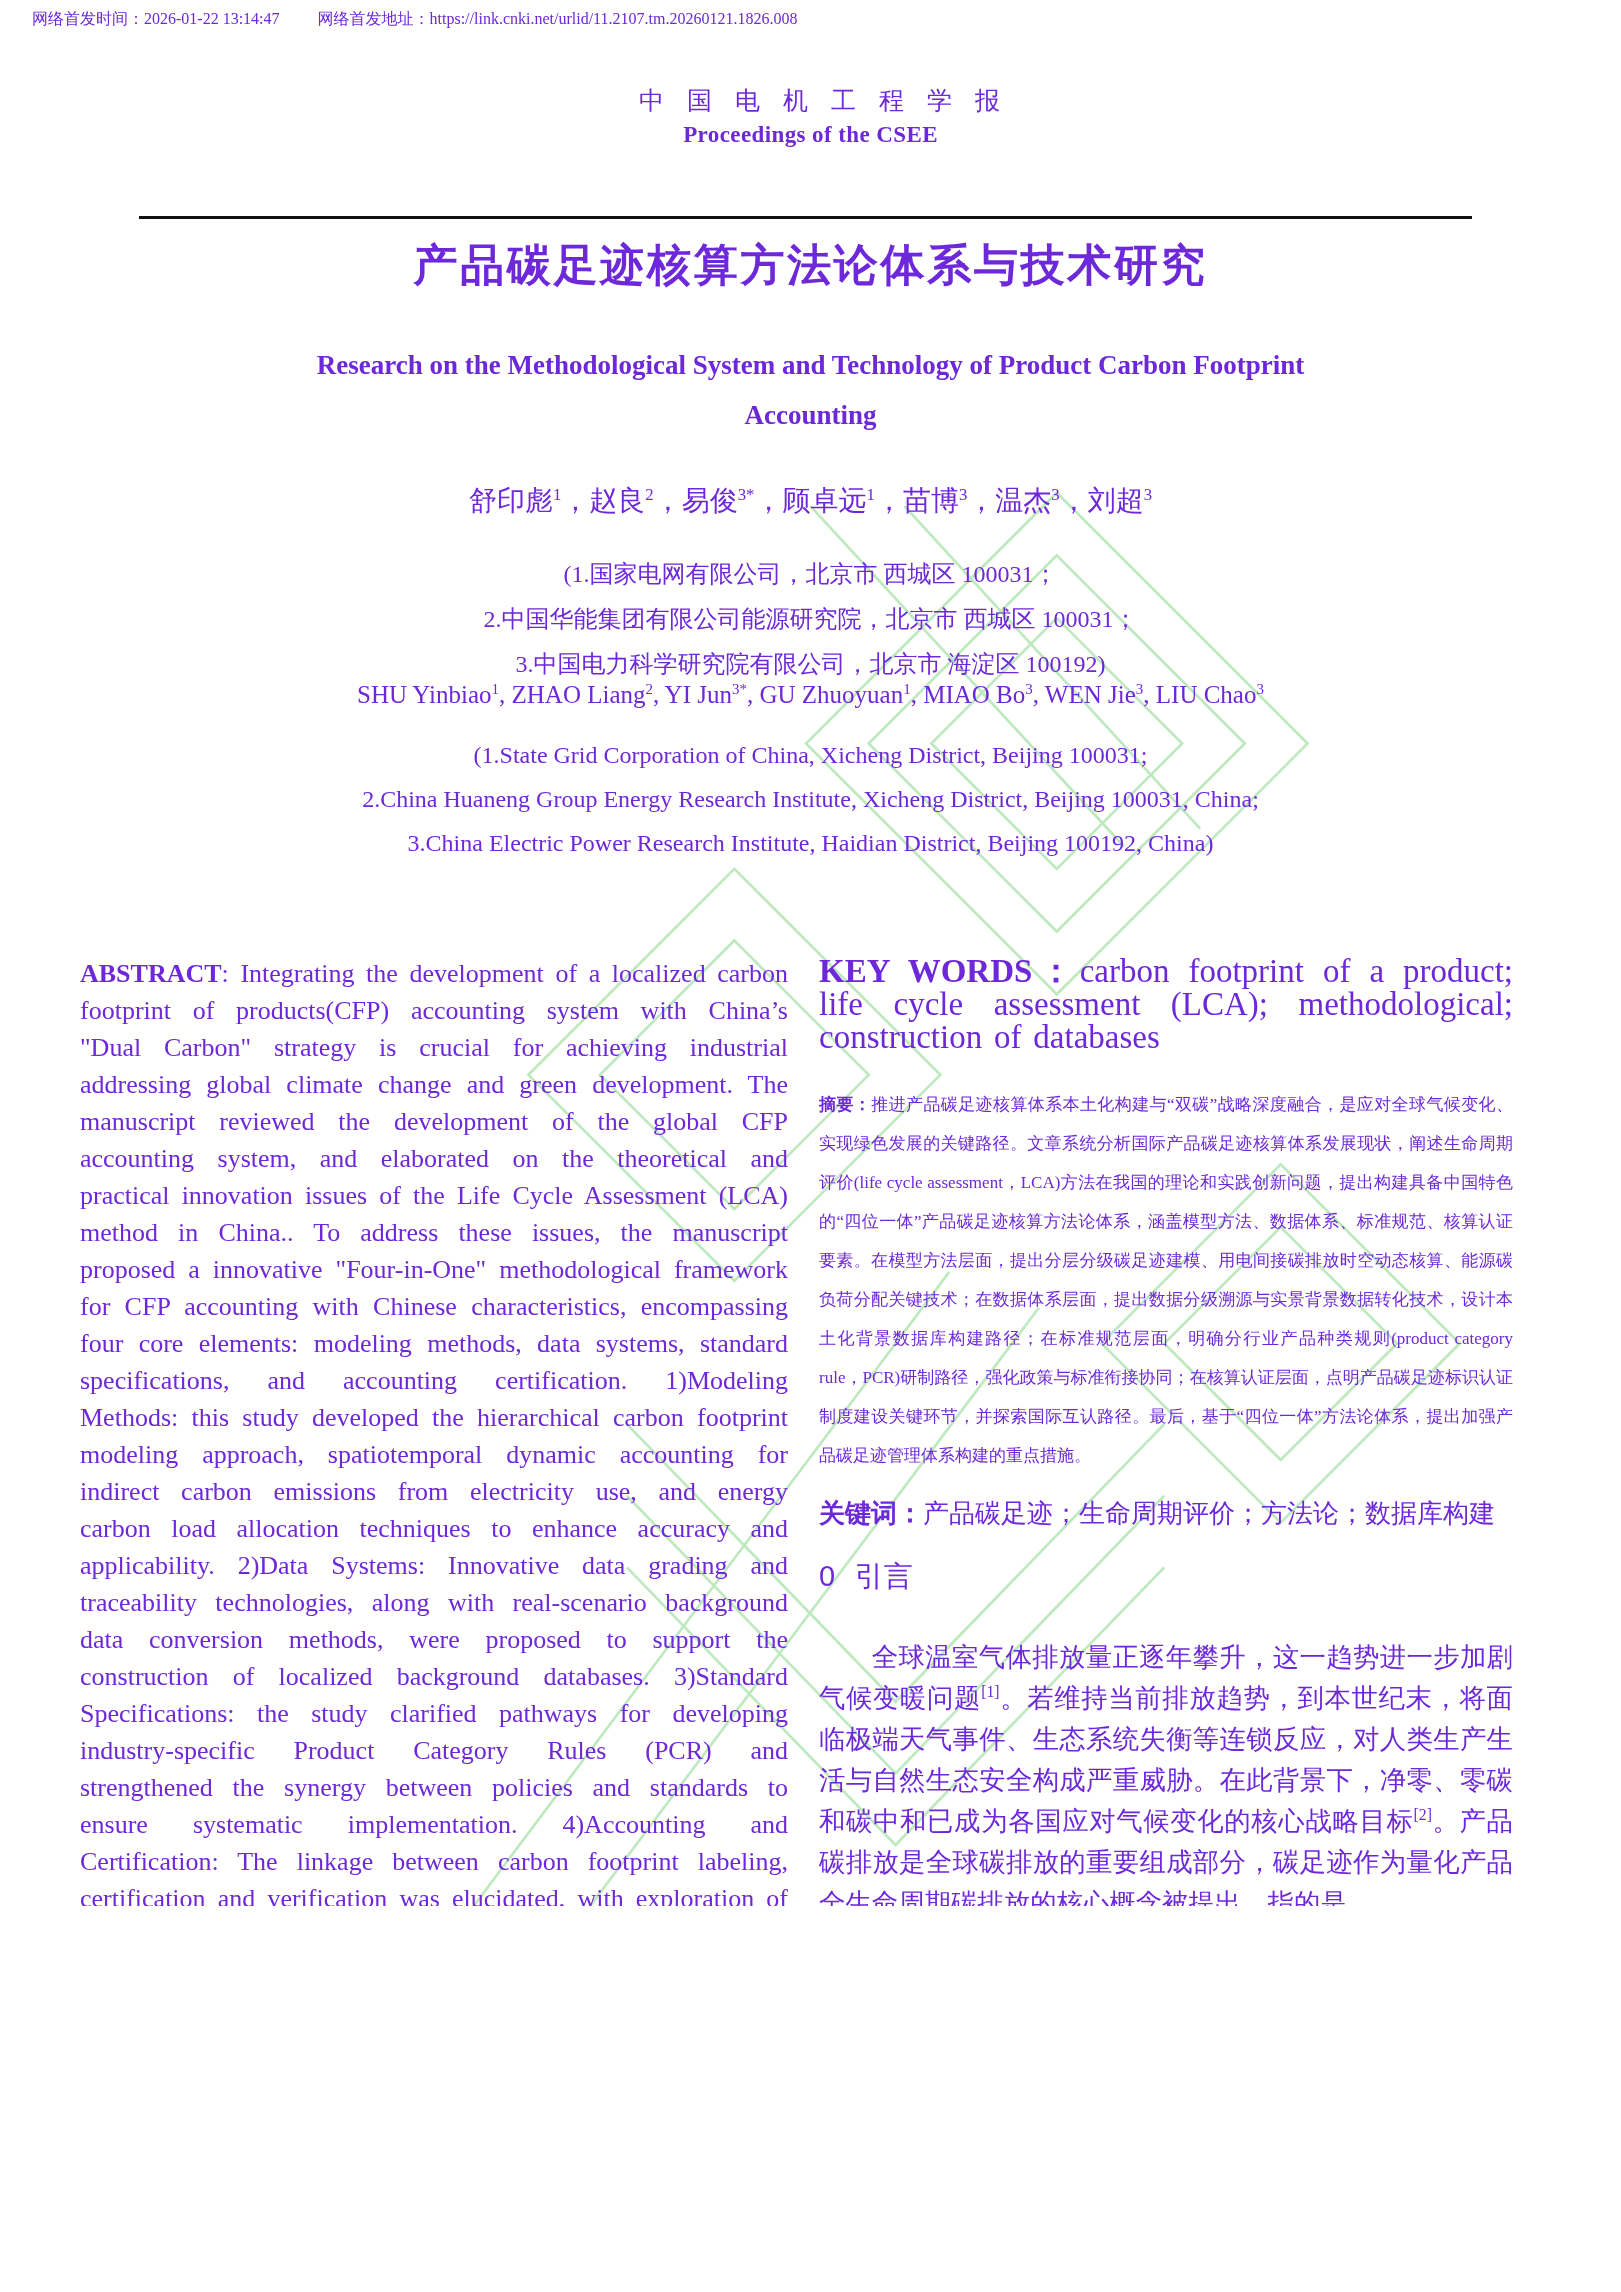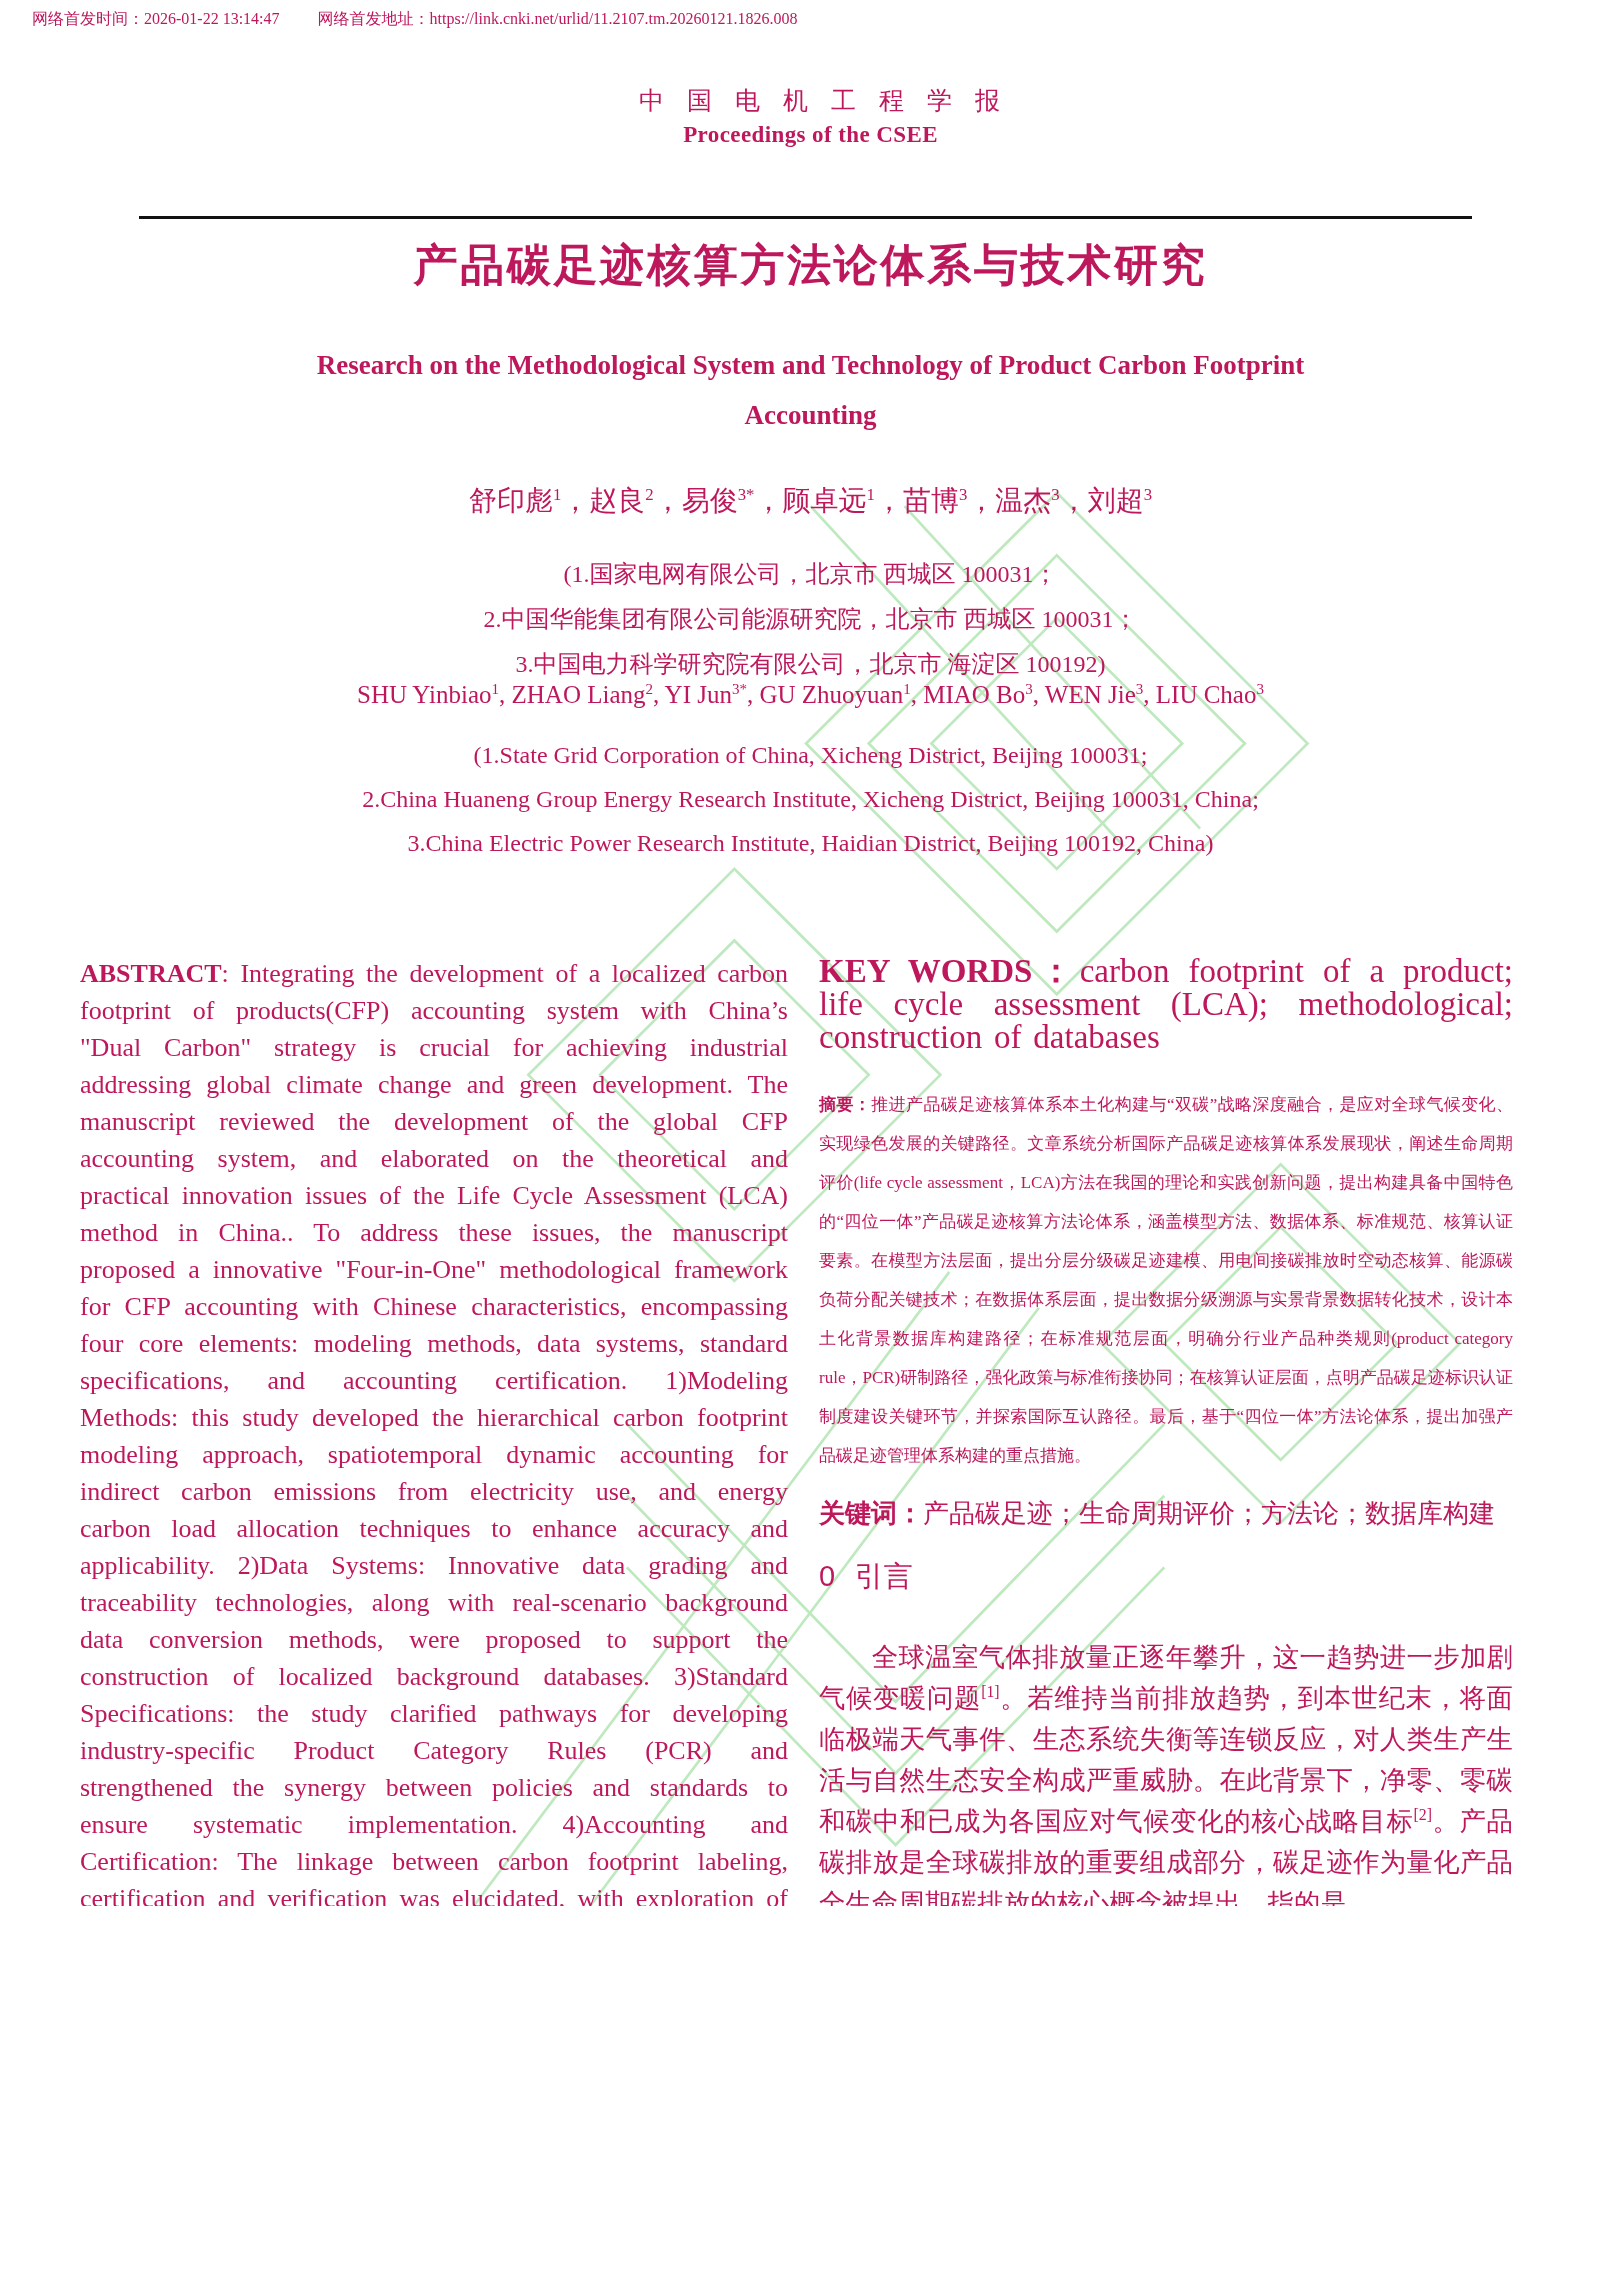--- a/index.html
+++ b/index.html
@@ -1,21 +1,21 @@
 <!DOCTYPE html>
 <html style="font-size:14.3px"><head>
 <meta charset="utf-8">
 <style>
   * { margin:0; padding:0; box-sizing:border-box; }
   html,body { background:#ffffff; }
   .page {
     position:relative;
     width:1621px; height:1906px;
     background:#ffffff;
-    color:#be185d;
+    color:#6d28d9;
     font-family:"Liberation Serif","DejaVu Serif",serif;
     overflow:hidden;
   }
 
   .header-info {
     position:absolute; top:9px; left:32px;
     font-size:16px; white-space:nowrap; z-index:1;
   }
   .header-info .gap { display:inline-block; width:38px; }
 

